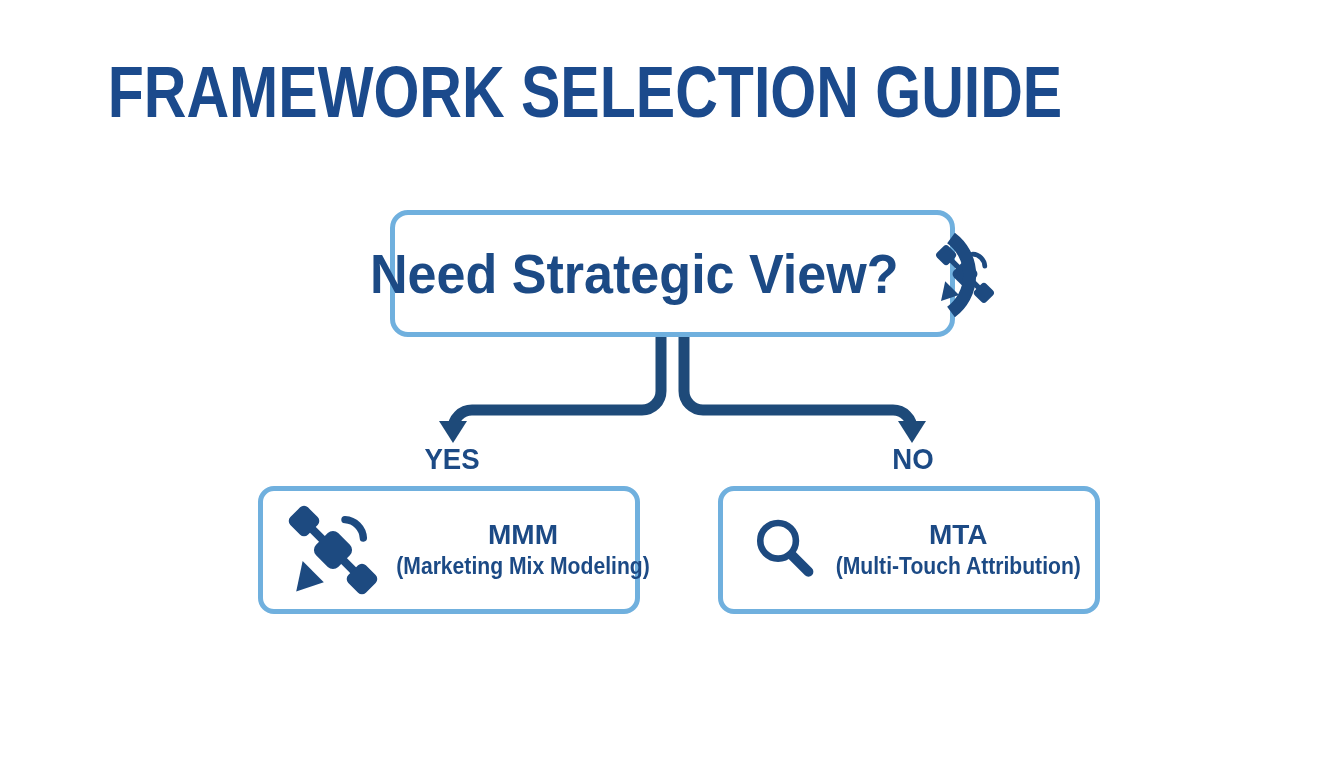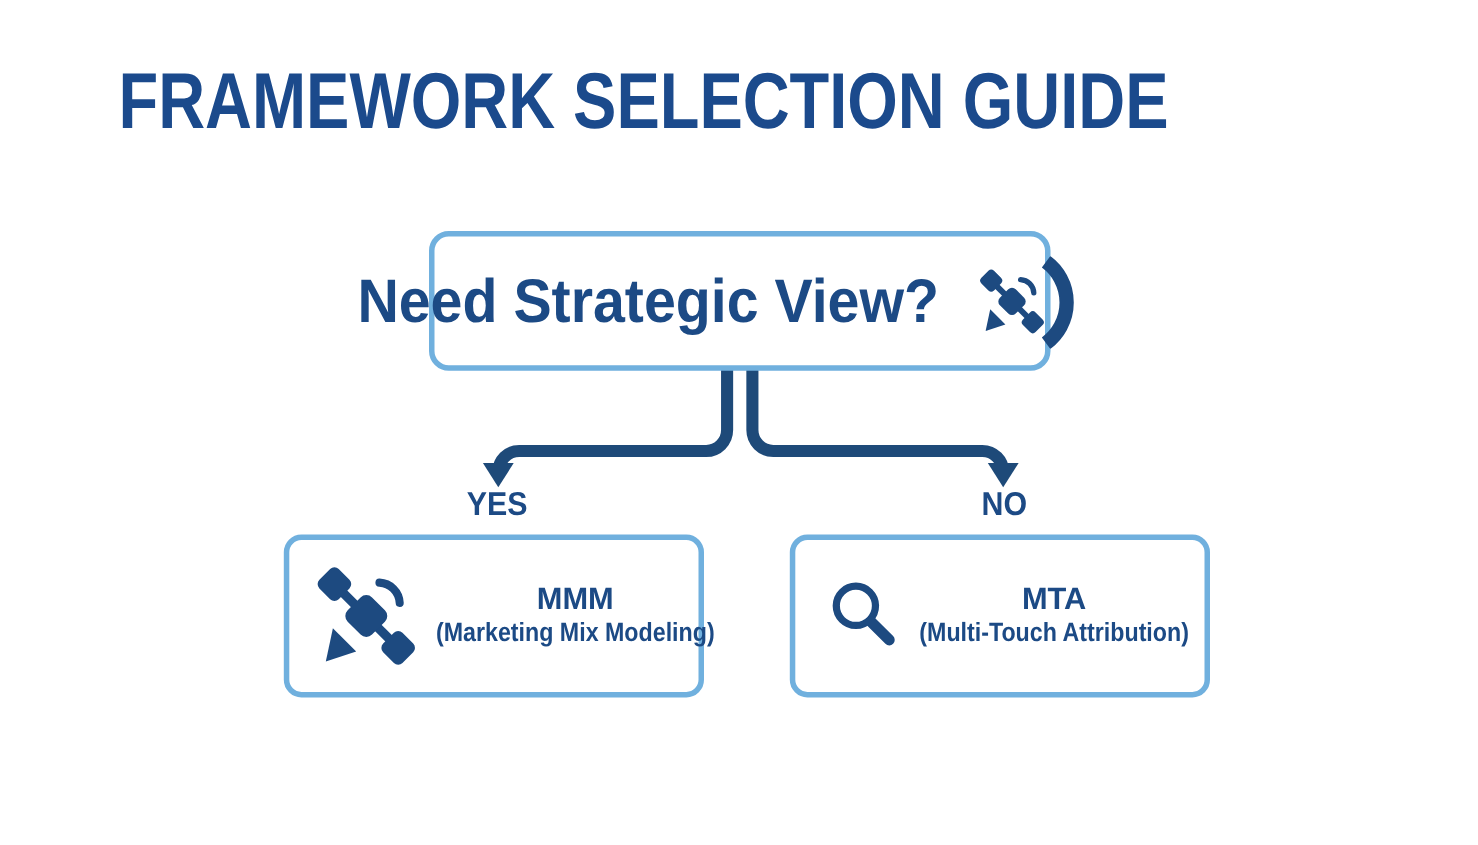--- a/index.html
+++ b/index.html
@@ -39,21 +39,21 @@
     border-radius: 18px;
     display: flex;
     align-items: center;
     z-index: 2;
   }
 
   
   .decision {
     left: 390px; top: 210px;
     width: 565px; height: 127px;
-    justify-content: flex-end;
+    justify-content: center;
     gap: 16px;
   }
   .decision-label {
     display: inline-block;
     transform: scaleX(0.93);
     transform-origin: center;
     font-size: 56px;
     font-weight: bold;
     color: #1c4a85;
     white-space: nowrap;
@@ -85,21 +85,21 @@
     color: #1c4a85;
     line-height: 1;
     z-index: 2;
   }
   .label-yes { left: 452px; }
   .label-no  { left: 913px; }
 
   
   .outcome {
     top: 486px;
-    width: 382px; height: 148px;
+    width: 382px; height: 128px;
     border-radius: 16px;
   }
   .outcome-mmm { left: 258px; }
   .outcome-mta { left: 718px; }
 
   .outcome .icon-slot {
     flex: 0 0 auto;
     display: flex;
     align-items: center;
     justify-content: center;

